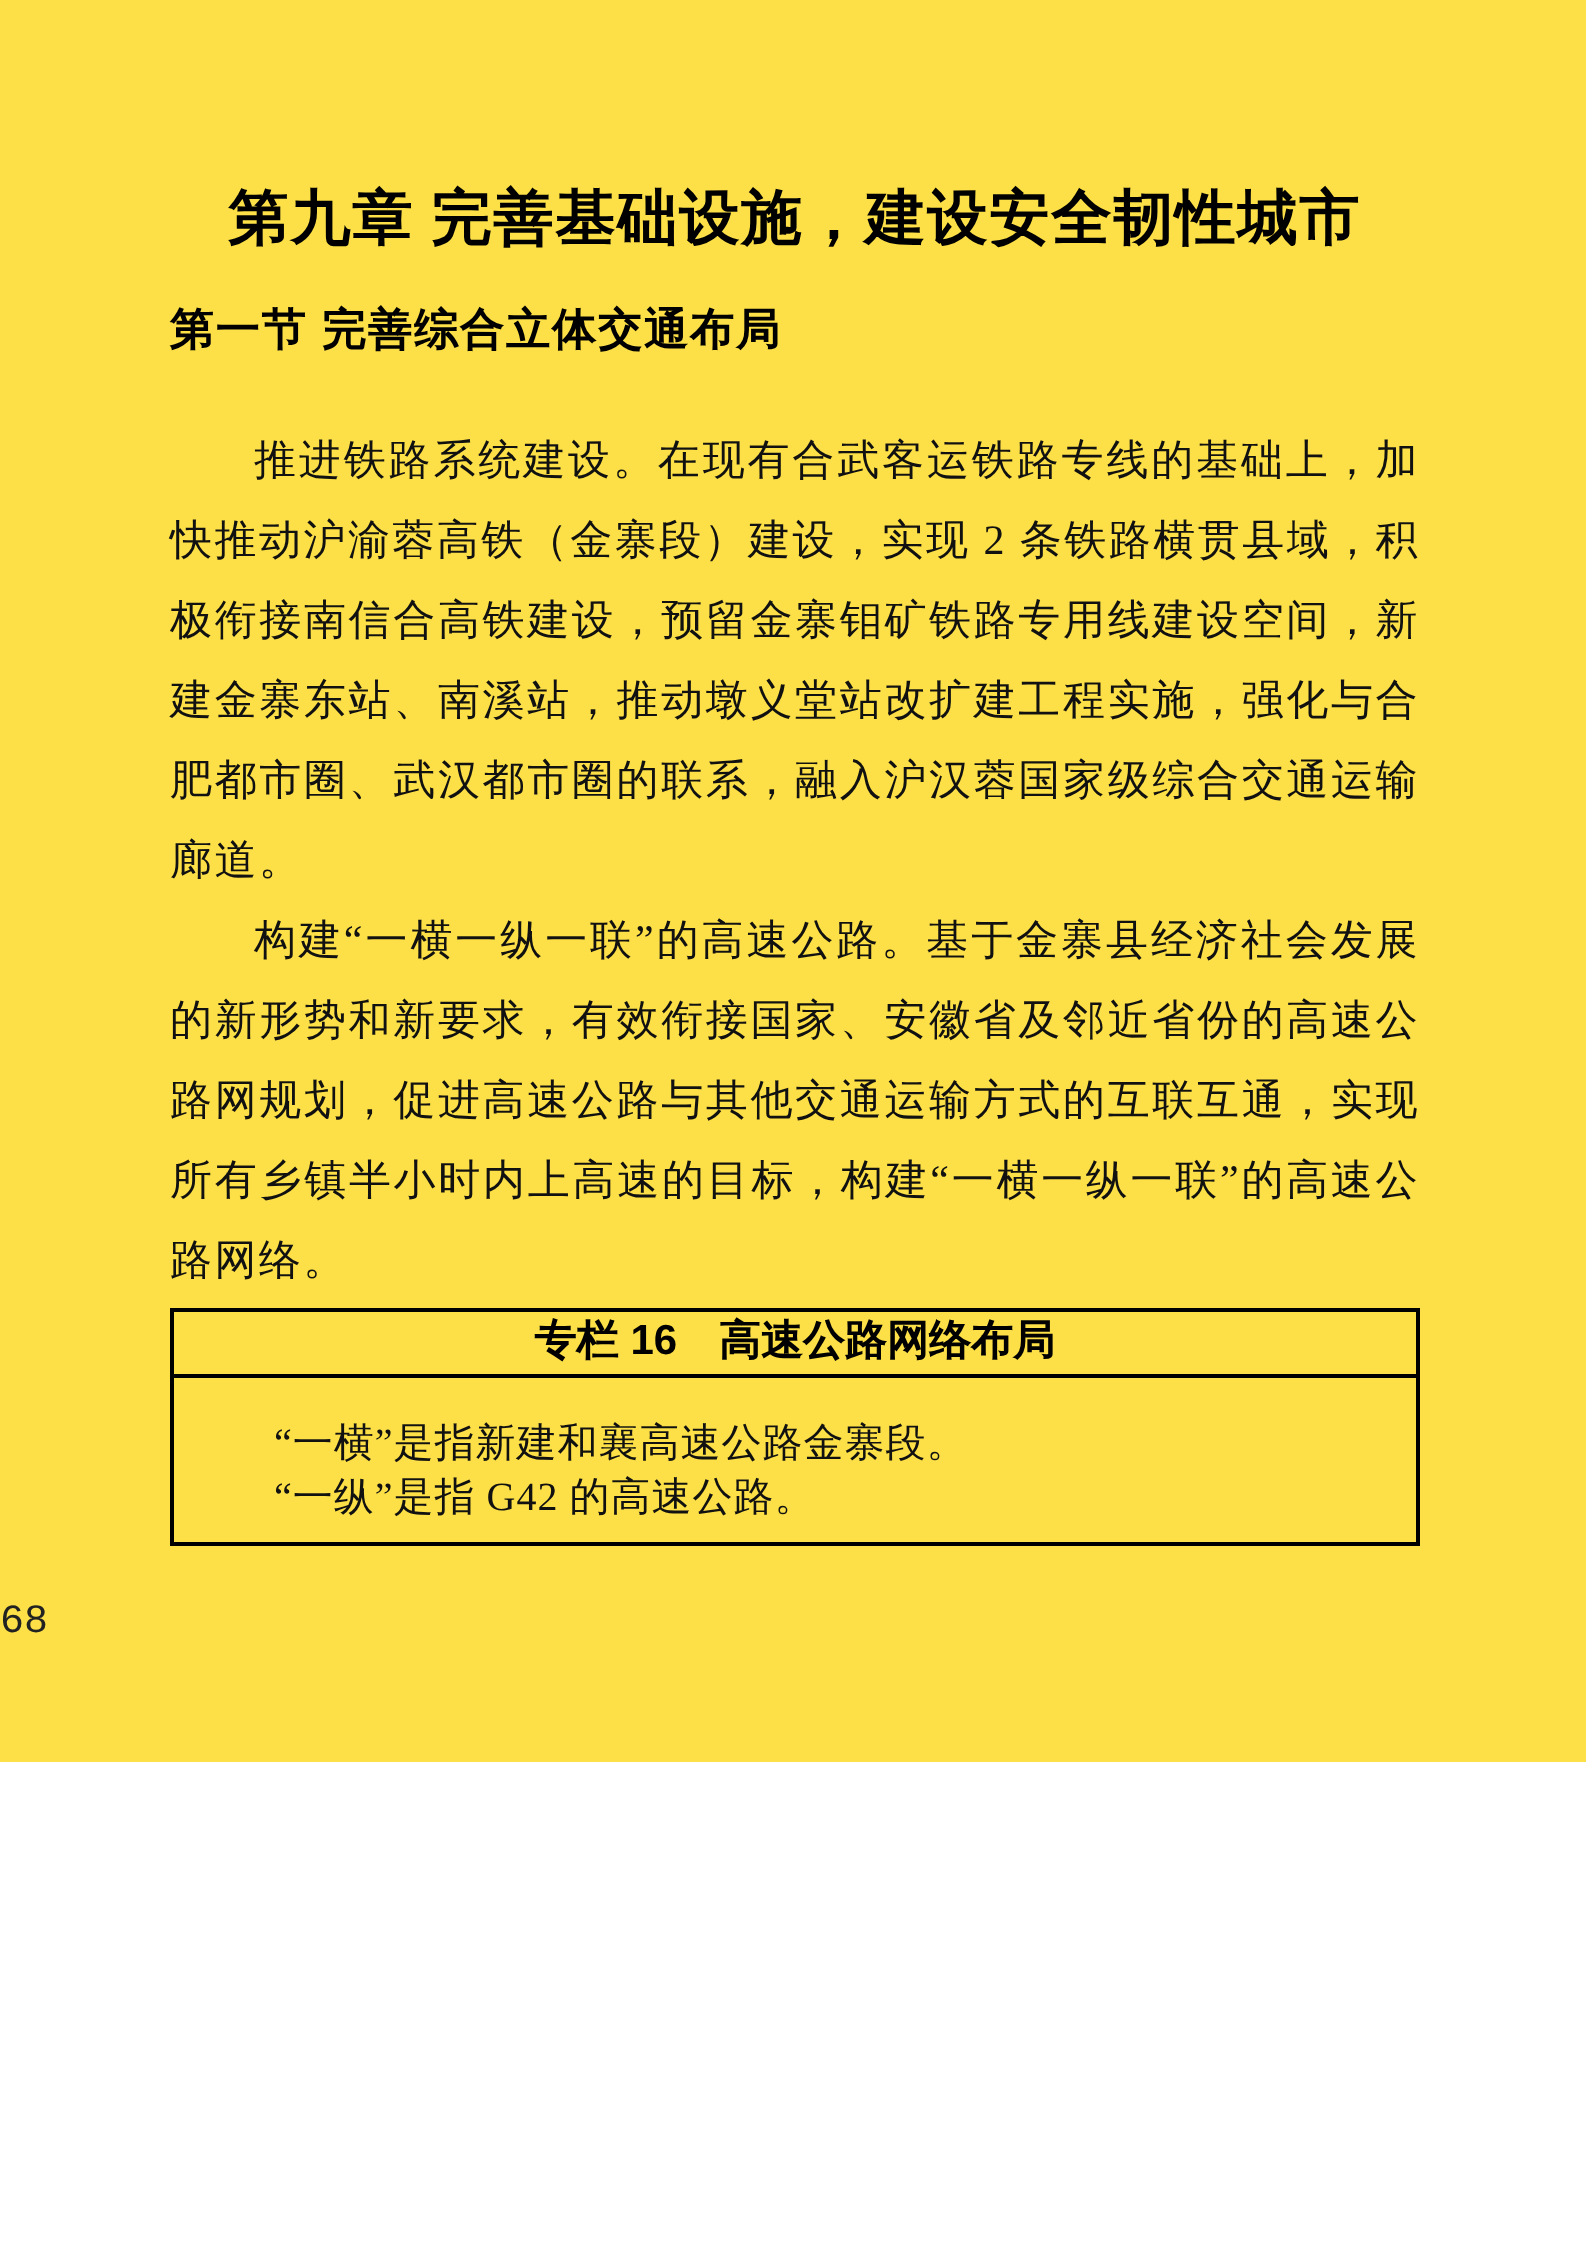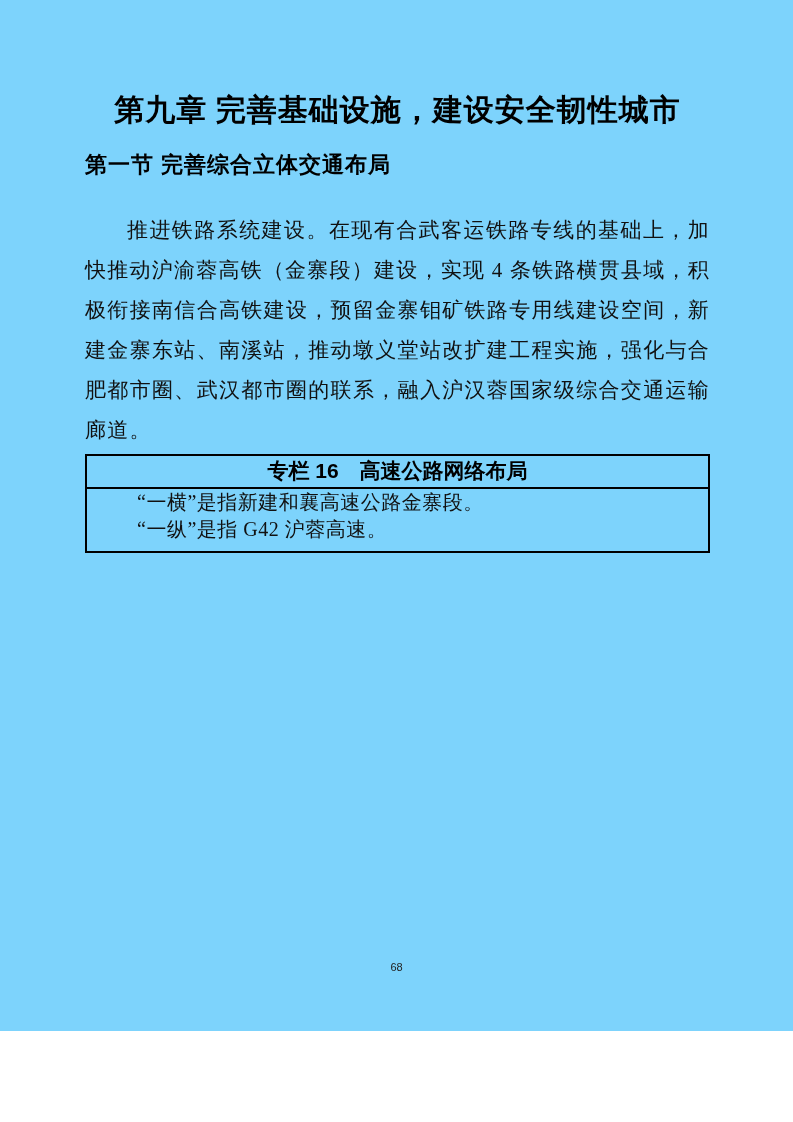--- a/index.html
+++ b/index.html
@@ -4,22 +4,22 @@
 <style>
   * { box-sizing: border-box; }
   html, body {
     margin: 0;
     padding: 0;
     background: #ffffff;
   }
   .page {
     position: relative;
     width: 793px;
-    height: 1031px;
-    background: #7dd3fc;
+    height: 881px;
+    background: #fde047;
     color: #000000;
     font-family: "Liberation Serif", "DejaVu Serif", serif;
     overflow: hidden;
   }
   .content {
     padding: 88px 83px 0 85px;
   }
   .page-title {
     margin: 0;
     font-size: 30px;
@@ -56,58 +56,58 @@
   .callout-header {
     font-family: "Liberation Sans", "DejaVu Sans", sans-serif;
     font-weight: bold;
     font-size: 21px;
     line-height: 26px;
     text-align: center;
     padding: 2px 0 3px 0;
     border-bottom: 2px solid #000000;
   }
   .callout-body {
-    padding: 0 10px 8px 10px;
+    padding: 20px 10px 8px 10px;
   }
   .callout-line {
     font-size: 20px;
     line-height: 27px;
     letter-spacing: 0.5px;
     text-indent: 2em;
     color: #111111;
   }
   .page-number {
     position: absolute;
     left: 0;
     right: 0;
     bottom: 58px;
-    text-align: center;
-    font-size: 11px;
-    font-family: Liberation Sans, sans-serif;
+    font-size: 20px;
+    font-family: Liberation Mono, monospace;
     color: #222222;
   }
 </style>
 </head>
 <body>
 
 <div class="page">
   <div class="content">
 
     <h1 class="page-title">第九章 完善基础设施，建设安全韧性城市</h1>
 
 
     <h2 class="section-heading">第一节 完善综合立体交通布局</h2>
 
-    <p class="body-para para-railway">推进铁路系统建设。在现有合武客运铁路专线的基础上，加快推动沪渝蓉高铁（金寨段）建设，实现 4 条铁路横贯县域，积极衔接南信合高铁建设，预留金寨钼矿铁路专用线建设空间，新建金寨东站、南溪站，推动墩义堂站改扩建工程实施，强化与合肥都市圈、武汉都市圈的联系，融入沪汉蓉国家级综合交通运输廊道。</p>
+    <p class="body-para para-railway">推进铁路系统建设。在现有合武客运铁路专线的基础上，加快推动沪渝蓉高铁（金寨段）建设，实现 2 条铁路横贯县域，积极衔接南信合高铁建设，预留金寨钼矿铁路专用线建设空间，新建金寨东站、南溪站，推动墩义堂站改扩建工程实施，强化与合肥都市圈、武汉都市圈的联系，融入沪汉蓉国家级综合交通运输廊道。</p>
 
+    <p class="body-para para-highway">构建“一横一纵一联”的高速公路。基于金寨县经济社会发展的新形势和新要求，有效衔接国家、安徽省及邻近省份的高速公路网规划，促进高速公路与其他交通运输方式的互联互通，实现所有乡镇半小时内上高速的目标，构建“一横一纵一联”的高速公路网络。</p>
 
     <div class="callout-box">
       <div class="callout-header">专栏 16　高速公路网络布局</div>
       <div class="callout-body">
         <div class="callout-line">“一横”是指新建和襄高速公路金寨段。</div>
-        <div class="callout-line">“一纵”是指 G42 沪蓉高速。</div>
+        <div class="callout-line">“一纵”是指 G42 的高速公路。</div>
       </div>
     </div>
 
   </div>
 
   <div class="page-number">68</div>
 </div>
 
 </body></html>

